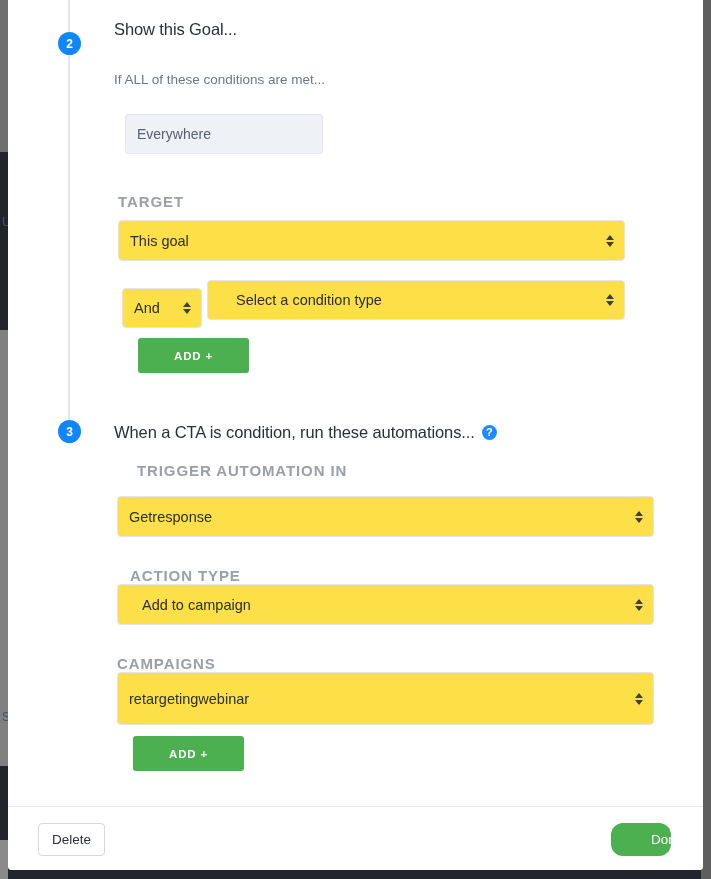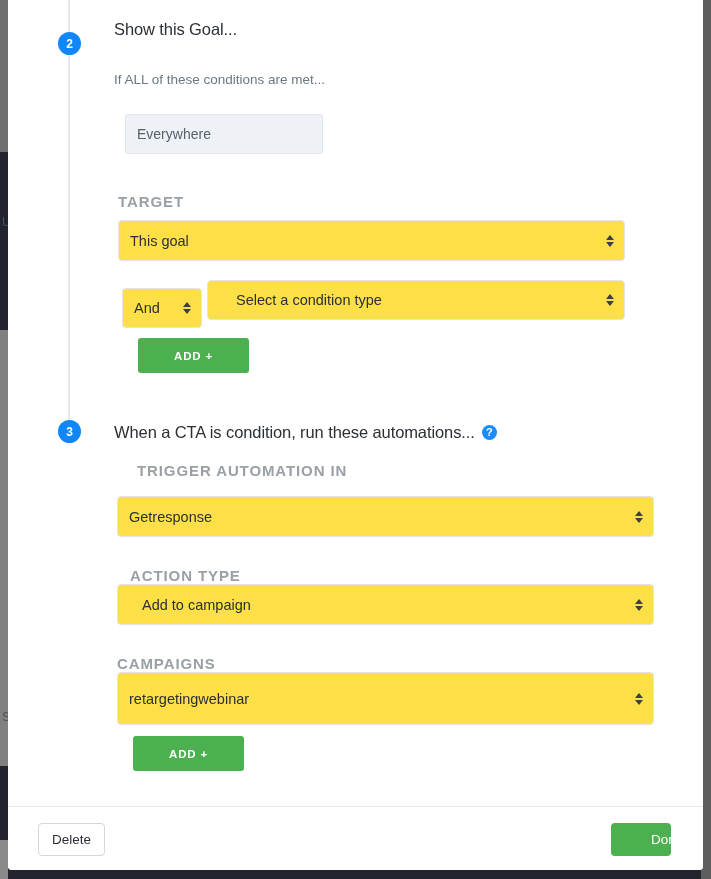--- a/index.html
+++ b/index.html
@@ -222,21 +222,21 @@
     color: #2b2f36;
     cursor: pointer;
     font-family: "Liberation Sans", sans-serif;
   }
   #btn-done {
     position: absolute;
     right: 32px; top: 16px;
     width: 60px; height: 33px;
     background: #4caf50;
     border: none;
-    border-radius: 4px;
+    border-radius: 12px;
     color: #ffffff;
     font-size: 13.5px;
     cursor: pointer;
     font-family: "Liberation Sans", sans-serif;
     padding-left: 40px;
   }
 </style>
 </head>
 <body>
 

